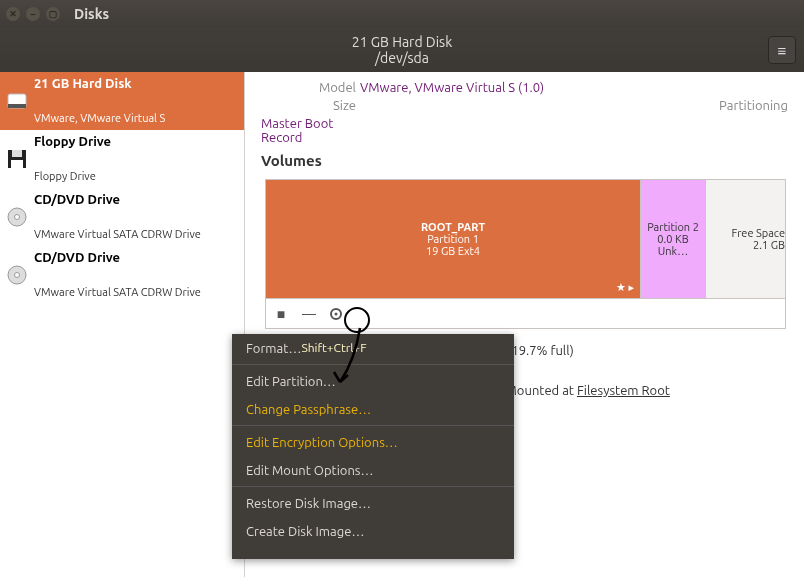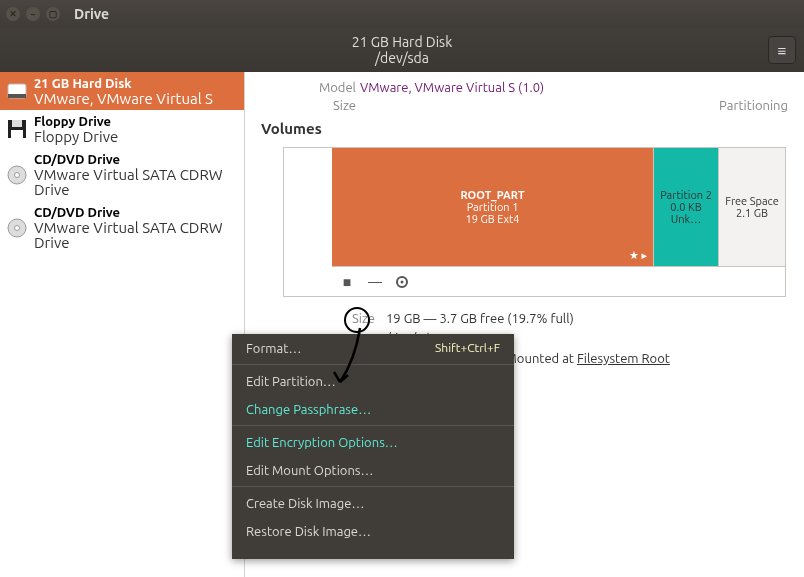--- a/index.html
+++ b/index.html
@@ -13,65 +13,65 @@
   .subbar .ctext { text-align:center; font-size:14px; line-height:16px; }
   .hambtn { position:absolute; right:8px; top:8px; width:28px; height:28px; border:1px solid #2a2723; border-radius:4px; background:#474340; display:flex; align-items:center; justify-content:center; color:#ddd; font-size:15px; }
   
   .main { display:flex; height: calc(577px - 28px - 44px); }
   .sidebar { width:245px; background:#fff; border-right:1px solid #d6d1cc; }
   .devitem { display:flex; align-items:center; padding:4px 6px; gap:6px; cursor:pointer; }
   .devitem.sel { background:#dd6f3e; color:#fff; }
   .devitem .dicon { width:22px; height:22px; display:flex; align-items:center; justify-content:center; flex:0 0 22px; }
   .devitem .dtxt { line-height:15px; }
   .devitem .dtitle { font-size:13px; font-weight:bold; }
-  .devitem .dsub { font-size:15px; }
+  .devitem .dsub { font-size:11px;margin-top:20px; }
   .devitem:not(.sel) .dsub { color:#333; }
   
   .content { flex:1; padding:8px 16px 0 16px; position:relative; font-size:13px; color:#333; }
   .props { display:grid; grid-template-columns:95px 1fr; gap:4px 4px; margin-bottom:5px; }
   .plabel { text-align:right; color:#888; }
   .pval { color:#701a75; }
   
   .volhead { font-weight:bold; font-size:15px; margin:8px 0 10px 0; }
-  .volbox { border:1px solid #c9c4bf; margin-left:22px; margin-right:2px;padding-left:48px; }
+  .volbox { border:1px solid #c9c4bf; margin-left:4px; margin-right:2px; }
   .volgrid { height:118px; display:flex; }
   .volcell { display:flex; flex-direction:column; align-items:center; justify-content:center; font-size:11px; text-align:center; position:relative; }
   .volcell.p1 { flex: 1 1 auto; background:#dc6f3f; color:#fff; }
-  .volcell.p2 { width:65px; background:#14b8a6; border-left:1px solid #c9c4bf; color:#333; }
-  .volcell.p3 { width:67px; background:#f3f2f0; border-left:1px solid #c9c4bf; color:#333; }
+  .volcell.p2 { width:65px; background:#f0abfc; border-left:1px solid #c9c4bf; color:#333; }
+  .volcell.p3 { width:80px; background:#f3f2f0; border-left:1px solid #c9c4bf; color:#333;align-items:flex-end; }
   .volcell .vstar { position:absolute; bottom:4px; right:6px; font-size:11px; color:#fff; }
   .volctl { height:30px; border-top:1px solid #c9c4bf; display:flex; align-items:center; padding:0 6px; gap:10px; }
   .vcbtn { width:18px; text-align:center; color:#555; font-size:14px; }
   .gear-circle { position:absolute; width:26px; height:26px; border:2px solid #000; border-radius:50%; }
   
   .stats { margin-left:22px; margin-top:14px; font-size:13px; color:#333; }
   .stats .slabel { display:inline-block; width:92px; text-align:right; color:#888; margin-right:8px; }
   .stats .row { margin-bottom:6px; }
   .stats a { color:#333; text-decoration:underline; }
   
   .menu { position:absolute; left:232px; top:334px; width:282px; background:#403c38; color:#ddd9d4; font-size:13px; box-shadow:0 2px 8px rgba(0,0,0,0.4); z-index:10; }
-  .menu .mitem { padding:7px 14px; display:flex; justify-content:space-between; cursor:pointer; }
-  .menu .mitem.dis { color:#5eead4; }
+  .menu .mitem { padding:7px 14px; display:flex; cursor:pointer; }
+  .menu .mitem.dis { color:#eab308; }
   .menu .msep { height:1px; background:#555; margin:2px 0; }
   .menu .accel { color:#fef9c3; font-size:12px; }
   
   .arrow { position:absolute; z-index:20; }
   
   svg { display:block; }
 </style>
 </head>
 <body>
 
 <div class="titlebar">
   <div class="winbtns">
     <div class="winbtn">✕</div>
     <div class="winbtn">–</div>
     <div class="winbtn">▢</div>
   </div>
-  <span>Drive</span>
+  <span>Disks</span>
 </div>
 
 <div class="subbar">
   <div class="ctext">
     <div>21 GB Hard Disk</div>
     <div>/dev/sda</div>
   </div>
   <div class="hambtn">
     <span>≡</span>
   </div>
@@ -130,20 +130,21 @@
       </div>
     </div>
   </div>
 
   <div class="content">
     <div class="props">
       <div class="plabel">Model</div>
       <div class="pval">VMware, VMware Virtual S (1.0)</div>
       <div class="plabel">Size</div>
       <div class="plabel">Partitioning</div>
+      <div class="pval">Master Boot Record</div>
     </div>
 
     <div class="volhead">Volumes</div>
     <div class="volbox">
       <div class="volgrid">
         <div class="volcell p1">
           <div style="font-weight:bold">ROOT_PART</div>
           <div>Partition 1</div>
           <div>19 GB Ext4</div>
           <div class="vstar">★ ▸</div>
@@ -207,21 +208,21 @@
   </div>
   <div class="msep"></div>
   <div class="mitem dis">
     <span>Edit Encryption Options…</span>
   </div>
   <div class="mitem">
     <span>Edit Mount Options…</span>
   </div>
   <div class="msep"></div>
   <div class="mitem">
+    <span>Restore Disk Image…</span>
+  </div>
+  <div class="mitem">
     <span>Create Disk Image…</span>
   </div>
   <div class="mitem">
-    <span>Restore Disk Image…</span>
-  </div>
-  <div class="mitem">
     
   </div>
 </div>
 
 </body></html>

